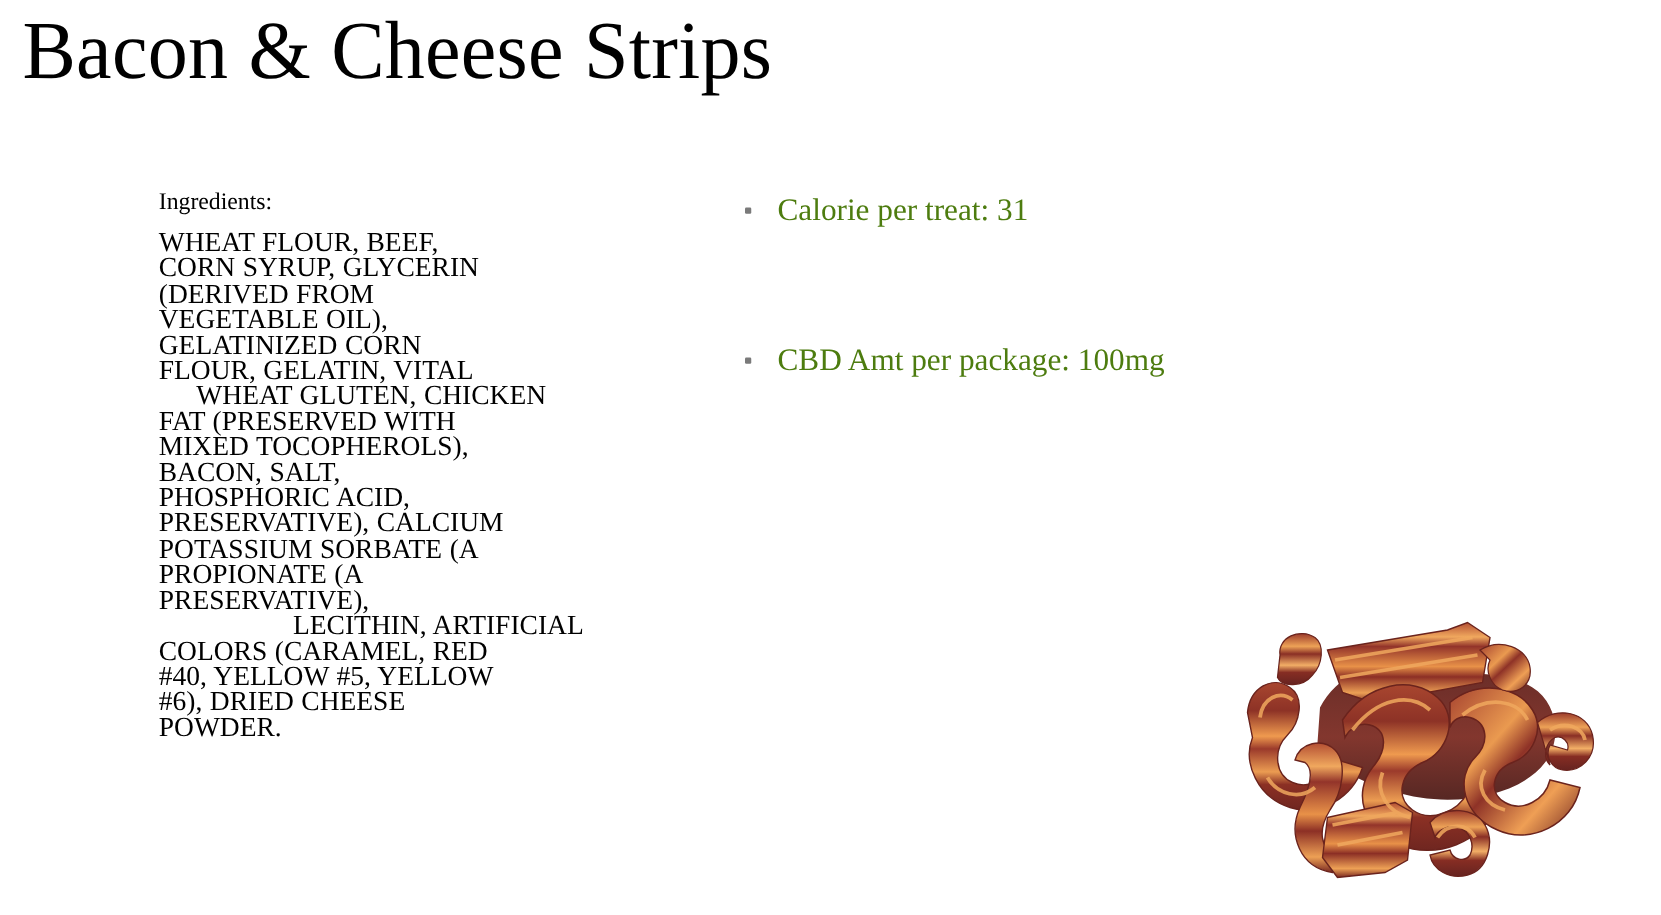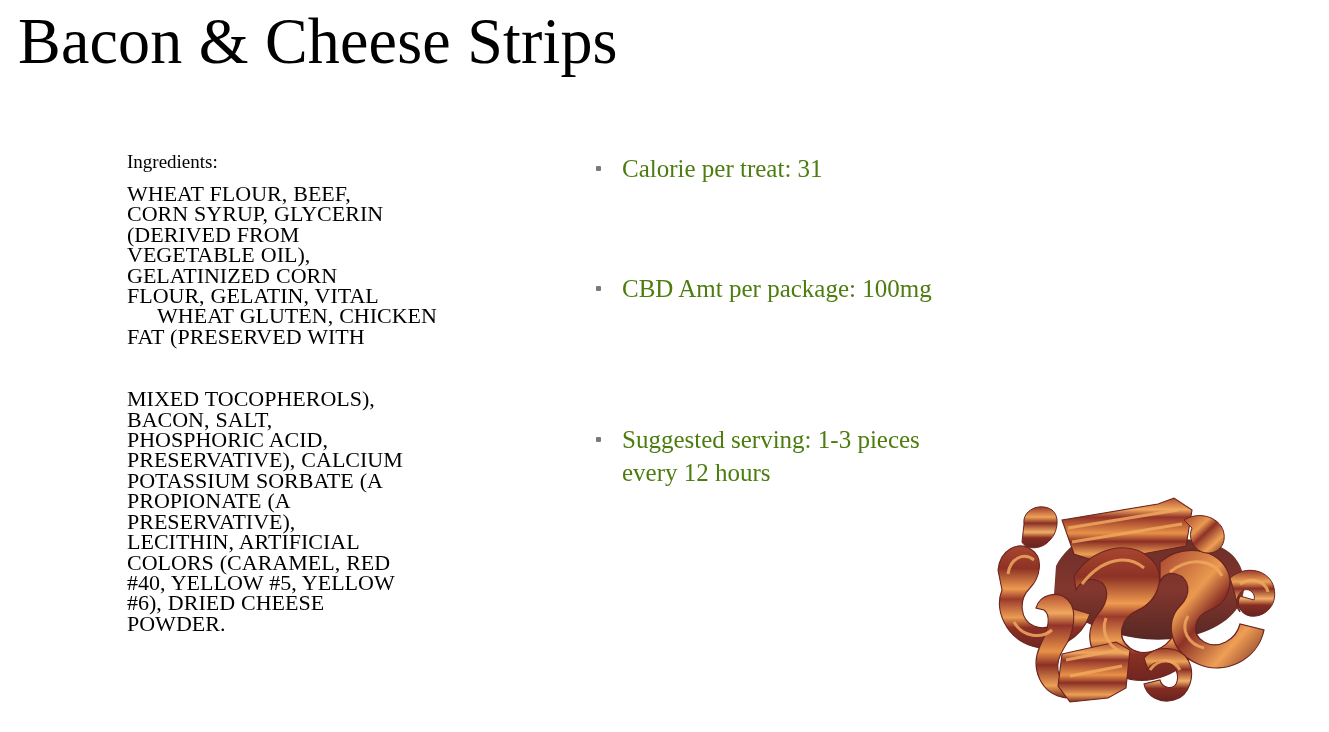--- a/index.html
+++ b/index.html
@@ -111,47 +111,43 @@
   <div id="ingredients-heading">Ingredients:</div>
   <div id="ingredients-body">
       <span style="display: block; white-space: nowrap;">WHEAT FLOUR, BEEF,</span>
       <span style="display: block; white-space: nowrap;">CORN SYRUP, GLYCERIN</span>
       <span style="display: block; white-space: nowrap;">(DERIVED FROM</span>
       <span style="display: block; white-space: nowrap;">VEGETABLE OIL),</span>
       <span style="display: block; white-space: nowrap;">GELATINIZED CORN</span>
       <span style="display: block; white-space: nowrap;">FLOUR, GELATIN, VITAL</span>
       <span style="display: block; white-space: nowrap; text-align: center;">WHEAT GLUTEN, CHICKEN</span>
       <span style="display: block; white-space: nowrap;">FAT (PRESERVED WITH</span>
-      <span style="display: block; white-space: nowrap; margin-top: 42px;">MIXED TOCOPHEROLS),</span>
+      <span style="display: block; white-space: nowrap;">MIXED TOCOPHEROLS),</span>
       <span style="display: block; white-space: nowrap;">BACON, SALT,</span>
       <span style="display: block; white-space: nowrap;">PHOSPHORIC ACID,</span>
       <span style="display: block; white-space: nowrap;">PRESERVATIVE), CALCIUM</span>
       <span style="display: block; white-space: nowrap;">POTASSIUM SORBATE (A</span>
       <span style="display: block; white-space: nowrap;">PROPIONATE (A</span>
       <span style="display: block; white-space: nowrap;">PRESERVATIVE),</span>
-      <span style="display: block; white-space: nowrap;">LECITHIN, ARTIFICIAL</span>
+      <span style="display: block; white-space: nowrap; text-align: right;">LECITHIN, ARTIFICIAL</span>
       <span style="display: block; white-space: nowrap;">COLORS (CARAMEL, RED</span>
       <span style="display: block; white-space: nowrap;">#40, YELLOW #5, YELLOW</span>
       <span style="display: block; white-space: nowrap;">#6), DRIED CHEESE</span>
       <span style="display: block; white-space: nowrap;">POWDER.</span>
     </div>
 </div>
 
 <ul id="facts-list">
   <li class="fact-item" id="fact-0">
     <span class="fact-bullet"></span>
     <span class="fact-text">Calorie per treat: 31</span>
   </li>
   <li class="fact-item" id="fact-1">
     <span class="fact-bullet"></span>
     <span class="fact-text">CBD Amt per package: 100mg</span>
-  </li>
-  <li class="fact-item" id="fact-2">
-    <span class="fact-bullet"></span>
-    <span class="fact-text">Suggested serving: 1-3 pieces every 12 hours</span>
   </li>
 </ul>
 
 <div id="product-photo">
   <svg width="300" height="245" viewBox="0 0 300 245">
     <defs>
       <linearGradient id="bacon-a" x1="0" y1="0" x2="0" y2="1">
         <stop offset="0%" stop-color="#a8462f"></stop>
         <stop offset="22%" stop-color="#8d3226"></stop>
         <stop offset="42%" stop-color="#ef9a4f"></stop>

